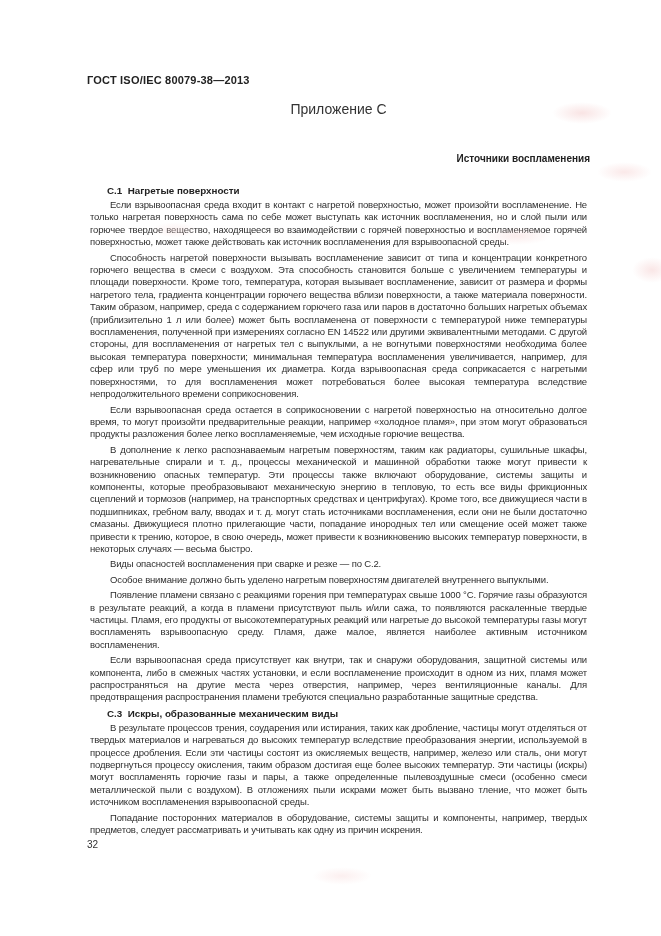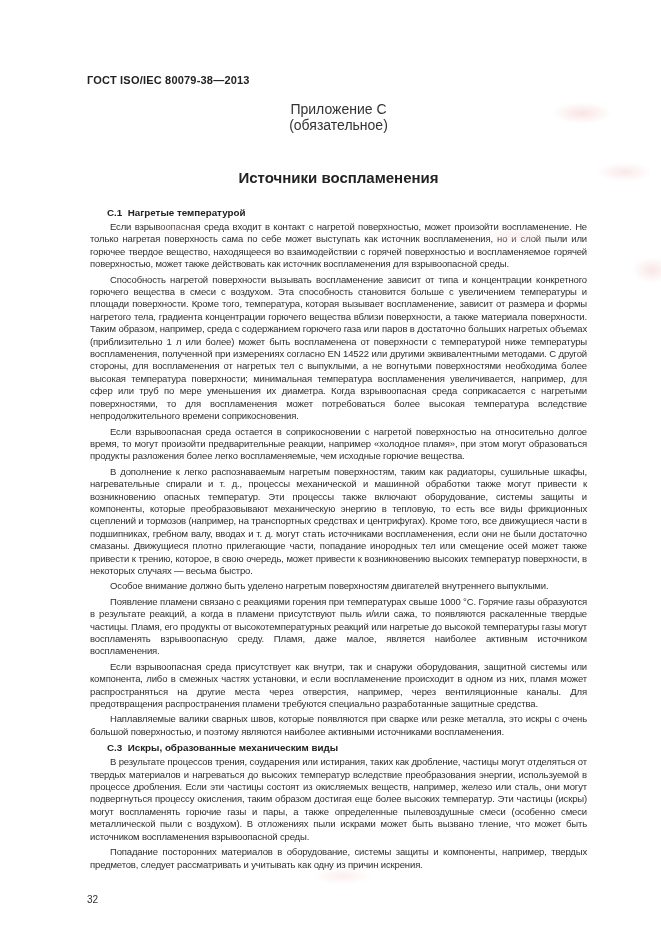--- a/index.html
+++ b/index.html
@@ -26,23 +26,23 @@
     margin-bottom: 17px;
   }
   .annex-block {
     text-align: center;
     font-weight: normal;
     font-size: 14px;
     line-height: 13px;
     color: #333;
   }
   .doc-title {
-    text-align: center;
+    text-align: right;
     font-weight: bold;
-    font-size: 15px;
+    font-size: 10px;
     color: #222;
     margin-top: 37px;
     margin-bottom: 21px;
   }
   .section-heading {
     font-size: 9.8px;
     font-weight: bold;
     color: #222;
     margin: 4px 0 3px 0;
     padding-left: 20px;
@@ -52,21 +52,21 @@
     font-size: 9.5px;
     line-height: 12.4px;
     letter-spacing: -0.15px;
     text-align: justify;
     text-indent: 20px;
     color: #2e2e2e;
   }
   .page-number {
     position: absolute;
     left: 75px;
-    top: 882px;
+    top: 827px;
     font-size: 10px;
     color: #333;
   }
   
   .smudge {
     position: absolute;
     border-radius: 50%;
     pointer-events: none;
   }
   .s1 { left: 540px; top:  90px; width: 60px; height: 22px; background: radial-gradient(ellipse at center, rgba(244,205,205,0.55), rgba(244,205,205,0) 70%); }
@@ -78,38 +78,37 @@
 </style>
 </head>
 <body>
 
 <div class="page">
 
   <div class="doc-header">ГОСТ ISO/IEC 80079-38—2013</div>
 
   <div class="annex-block">
     <div>Приложение С</div>
-    <div>(обязательное)</div>
   </div>
 
   <div class="doc-title">Источники воспламенения</div>
 
   <div>
-    <div class="section-heading">С.1  Нагретые температурой</div>
+    <div class="section-heading">С.1  Нагретые поверхности</div>
     <p class="para">Если взрывоопасная среда входит в контакт с нагретой поверхностью, может произойти воспламенение. Не только нагретая поверхность сама по себе может выступать как источник воспламенения, но и слой пыли или горючее твердое вещество, находящееся во взаимодействии с горячей поверхностью и воспламеняемое горячей поверхностью, может также действовать как источник воспламенения для взрывоопасной среды.</p>
     <p class="para">Способность нагретой поверхности вызывать воспламенение зависит от типа и концентрации конкретного горючего вещества в смеси с воздухом. Эта способность становится больше с увеличением температуры и площади поверхности. Кроме того, температура, которая вызывает воспламенение, зависит от размера и формы нагретого тела, градиента концентрации горючего вещества вблизи поверхности, а также материала поверхности. Таким образом, например, среда с содержанием горючего газа или паров в достаточно больших нагретых объемах (приблизительно 1 л или более) может быть воспламенена от поверхности с температурой ниже температуры воспламенения, полученной при измерениях согласно EN 14522 или другими эквивалентными методами. С другой стороны, для воспламенения от нагретых тел с выпуклыми, а не вогнутыми поверхностями необходима более высокая температура поверхности; минимальная температура воспламенения увеличивается, например, для сфер или труб по мере уменьшения их диаметра. Когда взрывоопасная среда соприкасается с нагретыми поверхностями, то для воспламенения может потребоваться более высокая температура вследствие непродолжительного времени соприкосновения.</p>
     <p class="para">Если взрывоопасная среда остается в соприкосновении с нагретой поверхностью на относительно долгое время, то могут произойти предварительные реакции, например «холодное пламя», при этом могут образоваться продукты разложения более легко воспламеняемые, чем исходные горючие вещества.</p>
     <p class="para">В дополнение к легко распознаваемым нагретым поверхностям, таким как радиаторы, сушильные шкафы, нагревательные спирали и т. д., процессы механической и машинной обработки также могут привести к возникновению опасных температур. Эти процессы также включают оборудование, системы защиты и компоненты, которые преобразовывают механическую энергию в тепловую, то есть все виды фрикционных сцеплений и тормозов (например, на транспортных средствах и центрифугах). Кроме того, все движущиеся части в подшипниках, гребном валу, вводах и т. д. могут стать источниками воспламенения, если они не были достаточно смазаны. Движущиеся плотно прилегающие части, попадание инородных тел или смещение осей может также привести к трению, которое, в свою очередь, может привести к возникновению высоких температур поверхности, в некоторых случаях — весьма быстро.</p>
+    <p class="para">Виды опасностей воспламенения при сварке и резке — по С.2.</p>
     <p class="para">Особое внимание должно быть уделено нагретым поверхностям двигателей внутреннего выпуклыми.</p>
   </div>
 
   <div>
     <p class="para">Появление пламени связано с реакциями горения при температурах свыше 1000 °С. Горячие газы образуются в результате реакций, а когда в пламени присутствуют пыль и/или сажа, то появляются раскаленные твердые частицы. Пламя, его продукты от высокотемпературных реакций или нагретые до высокой температуры газы могут воспламенять взрывоопасную среду. Пламя, даже малое, является наиболее активным источником воспламенения.</p>
     <p class="para">Если взрывоопасная среда присутствует как внутри, так и снаружи оборудования, защитной системы или компонента, либо в смежных частях установки, и если воспламенение происходит в одном из них, пламя может распространяться на другие места через отверстия, например, через вентиляционные каналы. Для предотвращения распространения пламени требуются специально разработанные защитные средства.</p>
-    <p class="para">Наплавляемые валики сварных швов, которые появляются при сварке или резке металла, это искры с очень большой поверхностью, и поэтому являются наиболее активными источниками воспламенения.</p>
   </div>
 
   <div>
     <div class="section-heading">С.3  Искры, образованные механическим виды</div>
     <p class="para">В результате процессов трения, соударения или истирания, таких как дробление, частицы могут отделяться от твердых материалов и нагреваться до высоких температур вследствие преобразования энергии, используемой в процессе дробления. Если эти частицы состоят из окисляемых веществ, например, железо или сталь, они могут подвергнуться процессу окисления, таким образом достигая еще более высоких температур. Эти частицы (искры) могут воспламенять горючие газы и пары, а также определенные пылевоздушные смеси (особенно смеси металлической пыли с воздухом). В отложениях пыли искрами может быть вызвано тление, что может быть источником воспламенения взрывоопасной среды.</p>
     <p class="para">Попадание посторонних материалов в оборудование, системы защиты и компоненты, например, твердых предметов, следует рассматривать и учитывать как одну из причин искрения.</p>
   </div>
 
   <div class="page-number">32</div>
 

